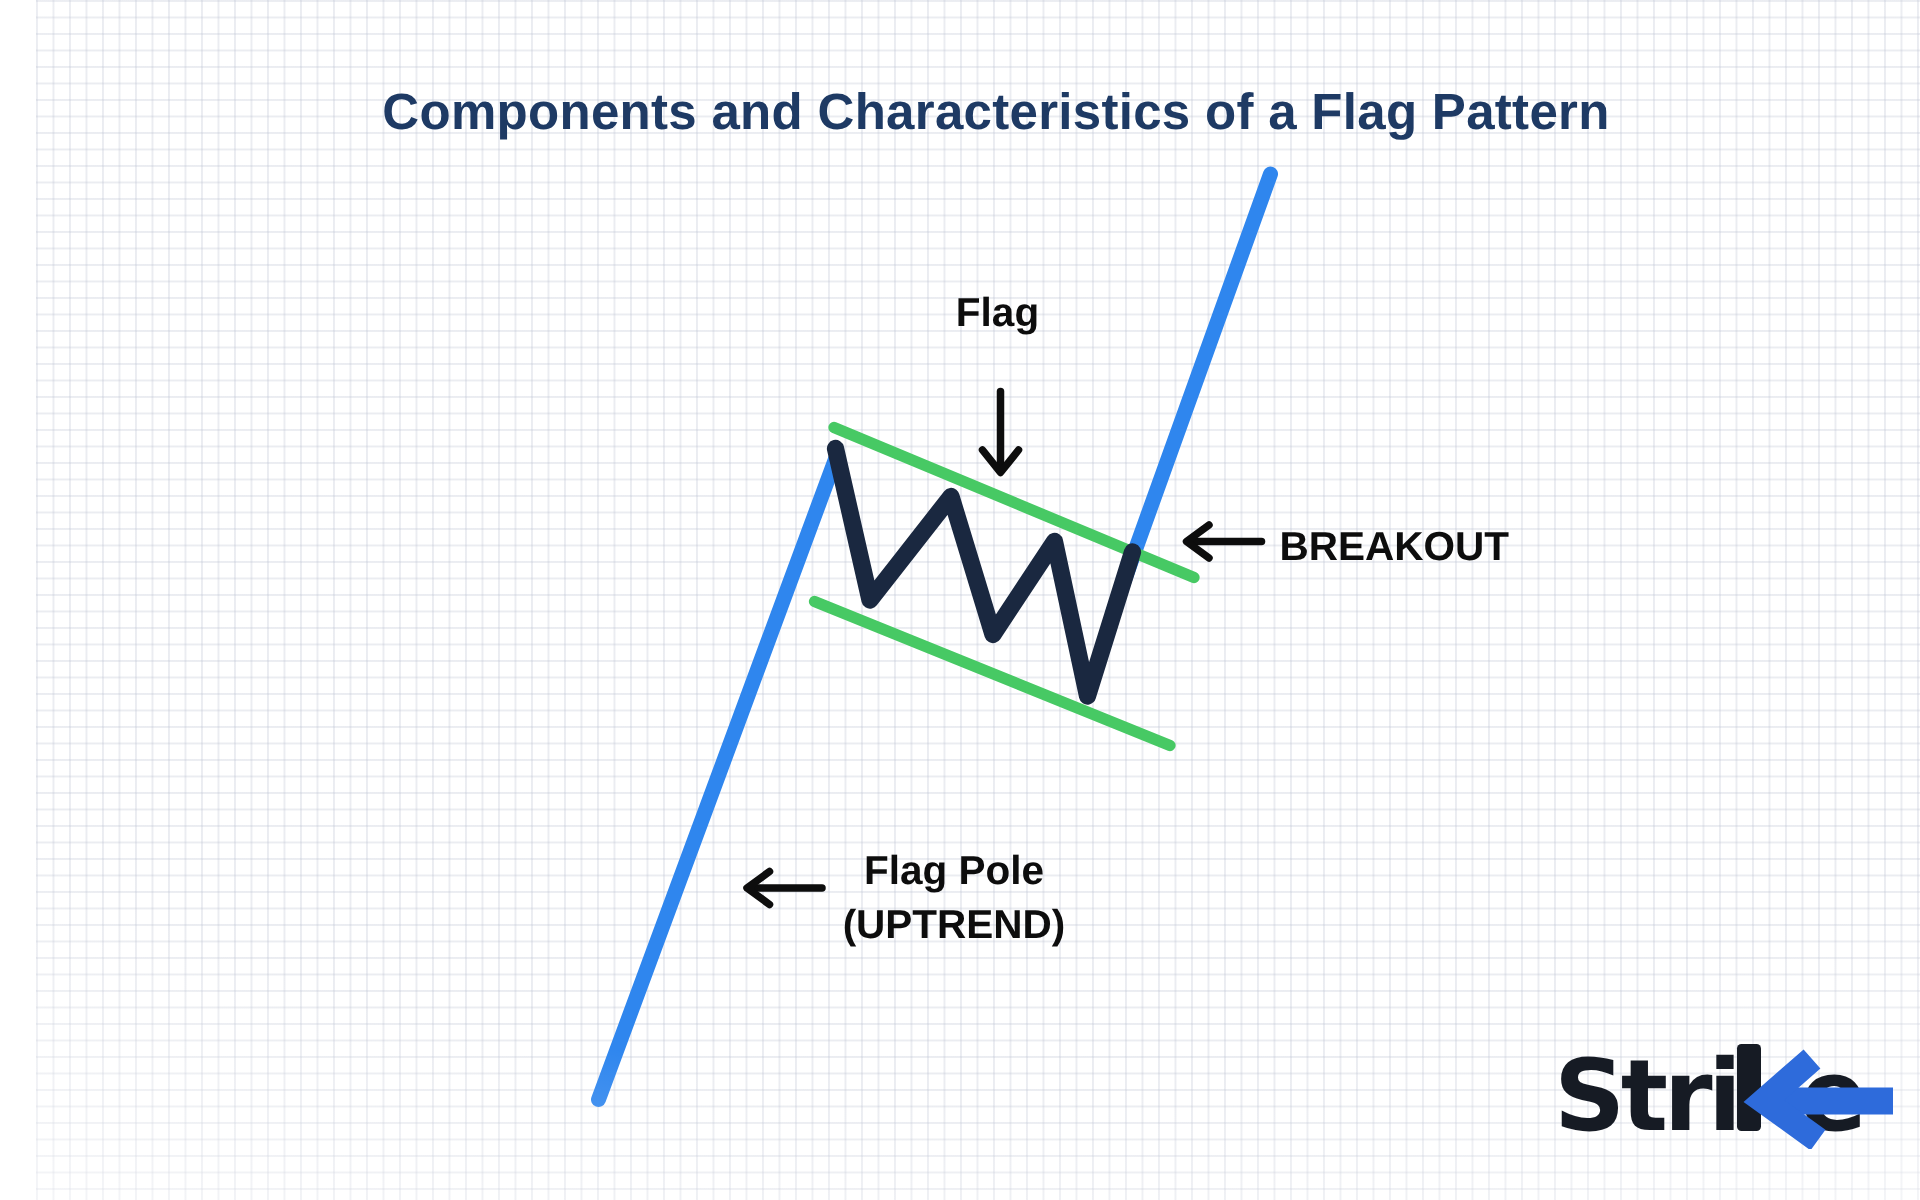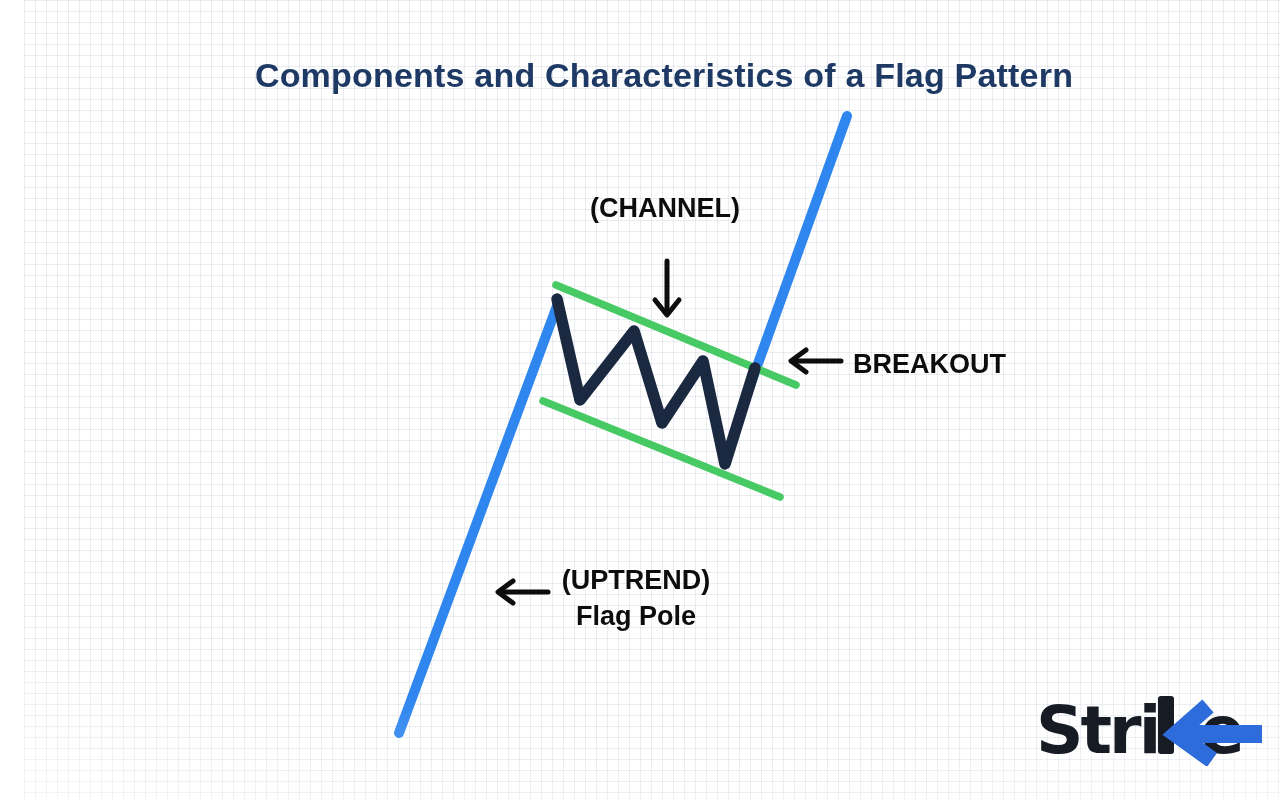--- a/index.html
+++ b/index.html
@@ -78,28 +78,28 @@
       <line class="stroke-arrow" x1="524" y1="592" x2="477" y2="592"></line>
       <polyline class="stroke-arrow" points="489,581 474,592 489,603"></polyline>
     </g>
   </svg>
 
   <div class="vignette-layer"></div>
 
   <div class="page-title">Components and Characteristics of a Flag Pattern</div>
 
   <div class="annotation ann-flag">
-    <span class="ann-line">(CHANNEL)</span>
+    <span class="ann-line">Flag</span>
   </div>
 
   <div class="annotation ann-breakout">BREAKOUT</div>
 
   <div class="annotation ann-pole">
+    <span class="ann-line">Flag Pole</span>
     <span class="ann-line">(UPTREND)</span>
-    <span class="ann-line">Flag Pole</span>
   </div>
 
   <svg class="logo-svg" viewBox="0 0 232 76">
     <text class="logo-text" x="0" y="63">Stri</text>
     <rect x="122" y="6" width="16" height="58" rx="3" fill="var(--logo_black)"></rect>
     <text class="logo-text" x="164" y="63">e</text>
     <g>
       <line class="logo-blue" x1="150" y1="44" x2="226" y2="44" stroke-width="18"></line>
       <polyline class="logo-blue" points="172,16 140,44 176,70" stroke-width="17"></polyline>
     </g>

